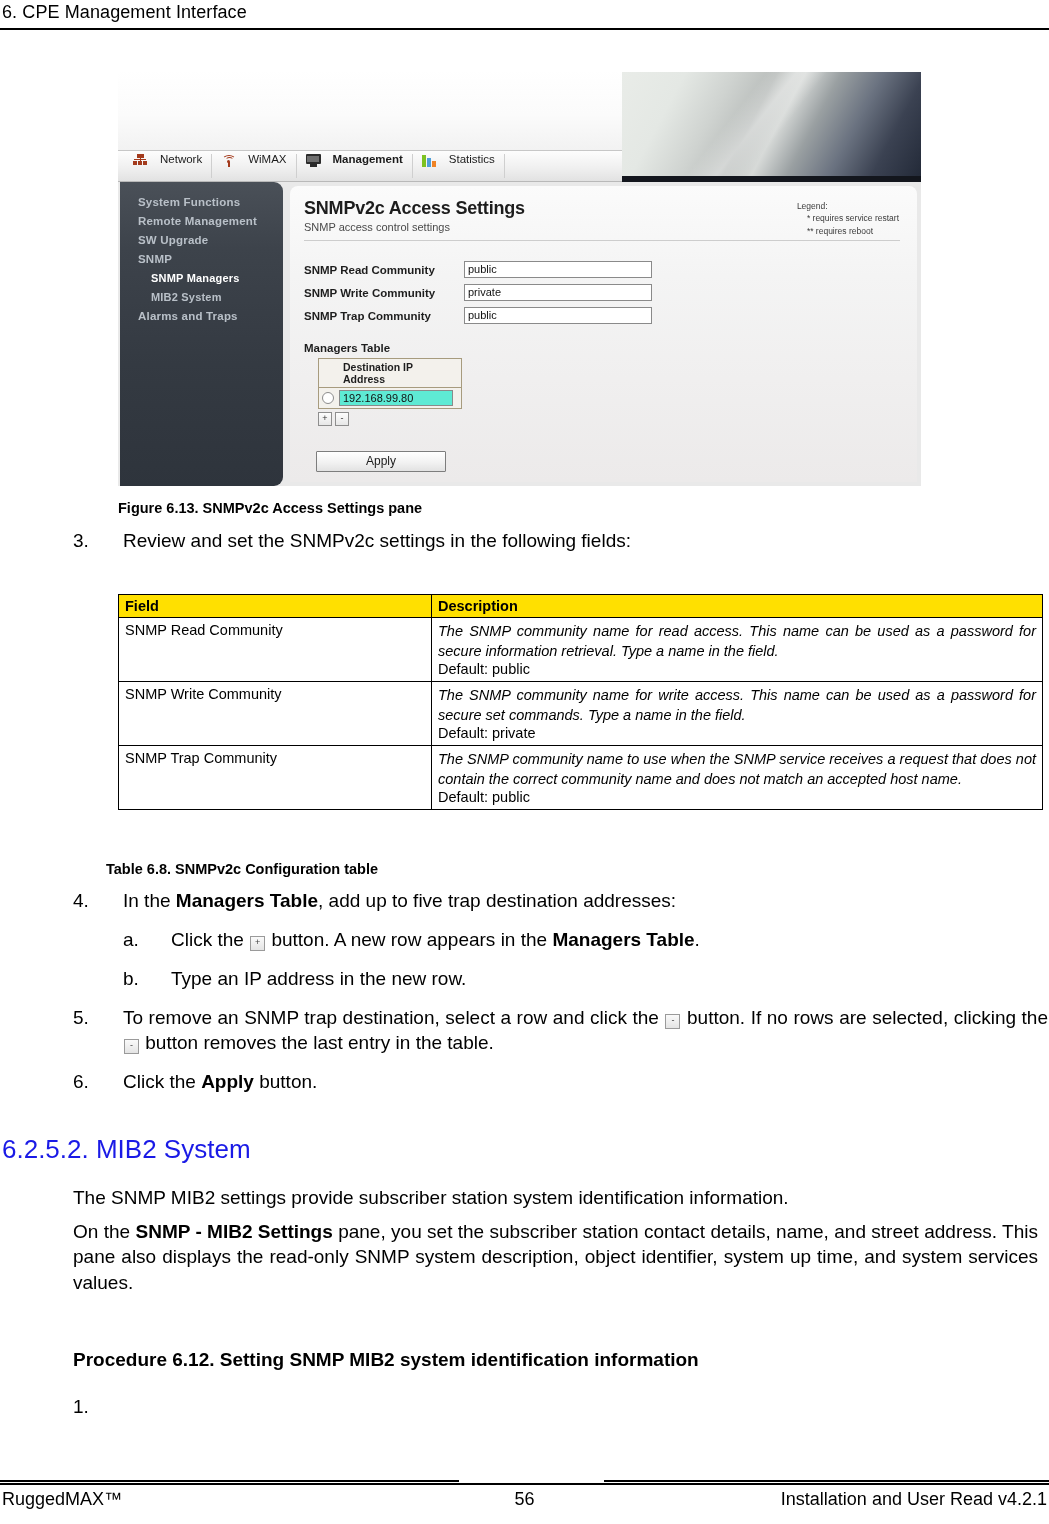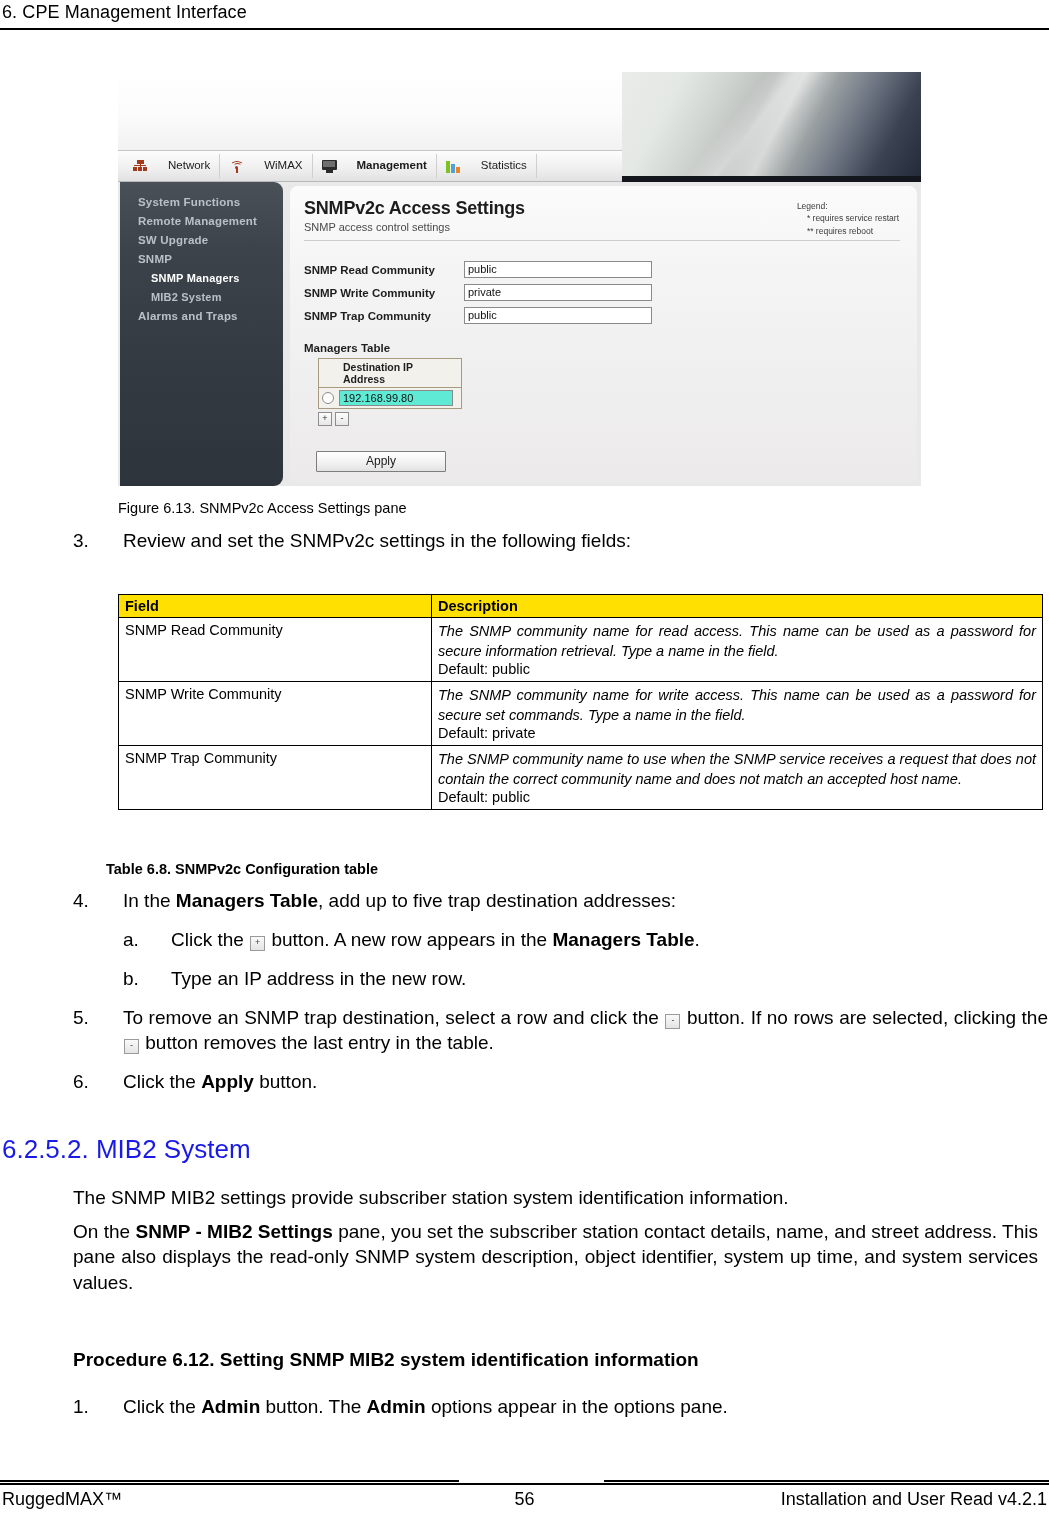--- a/index.html
+++ b/index.html
@@ -103,22 +103,22 @@
     height: 31px;
     background: linear-gradient(180deg,#fdfdfd 0%,#f0f0f0 55%,#e2e2e2 100%);
     border-top: 1px solid #c7c7c7;
     display: flex;
     align-items: center;
     padding-left: 6px;
     box-sizing: border-box;
   }
   .app-tab {
     display: flex;
-    align-items: center;
-    gap: 20px;
+    align-items: flex-start;
+    gap: 12px;
     padding: 0 9px;
     height: 24px;
     border-right: 1px solid #cfcfcf;
     font-size: 11.5px;
     color: #1b1b1b;
     white-space: nowrap;
   }
   .app-tab.active { font-weight: bold; }
   .app-tab-label { line-height: 1; }
 
@@ -325,21 +325,21 @@
     color: #1b1b1b;
     border-radius: 1px;
   }
 
   
   .fig-caption {
     position: absolute;
     left: 118px;
     top: 500px;
     font-size: 14.5px;
-    font-weight: normal;
+    font-weight: bold;
   }
   .step3 {
     position: absolute;
     left: 73px;
     top: 530px;
     width: 960px;
     font-size: 19px;
   }
   .step-num {
     display: inline-block;
@@ -685,21 +685,20 @@
 <div class="sec-head">6.2.5.2. MIB2 System</div>
 
 <div class="sec-p1">The SNMP MIB2 settings provide subscriber station system identification information.</div>
 
 <div class="sec-p2"><span>On the </span><b>SNMP - MIB2 Settings</b><span> pane, you set the subscriber station contact details, name, and street address. This pane also displays the read-only SNMP system description, object identifier, system up time, and system services values.</span></div>
 
 <div class="proc-head">Procedure 6.12.  Setting SNMP MIB2 system identification information</div>
 
 <div class="proc-step">
   <span class="step-num">1.</span>
-  <span><span>Click the </span><b>Admin</b><span> button. The </span><b>Admin</b><span> options appear in the options pane.</span></span>
 </div>
 
 <div class="footer-rule-a"></div>
 <div class="footer-rule-c"></div>
 <div class="footer-rule-b"></div>
 <div class="footer-left">RuggedMAX™</div>
 <div class="footer-center">56</div>
 <div class="footer-right">Installation and User Read v4.2.1</div>
 
 </body></html>

